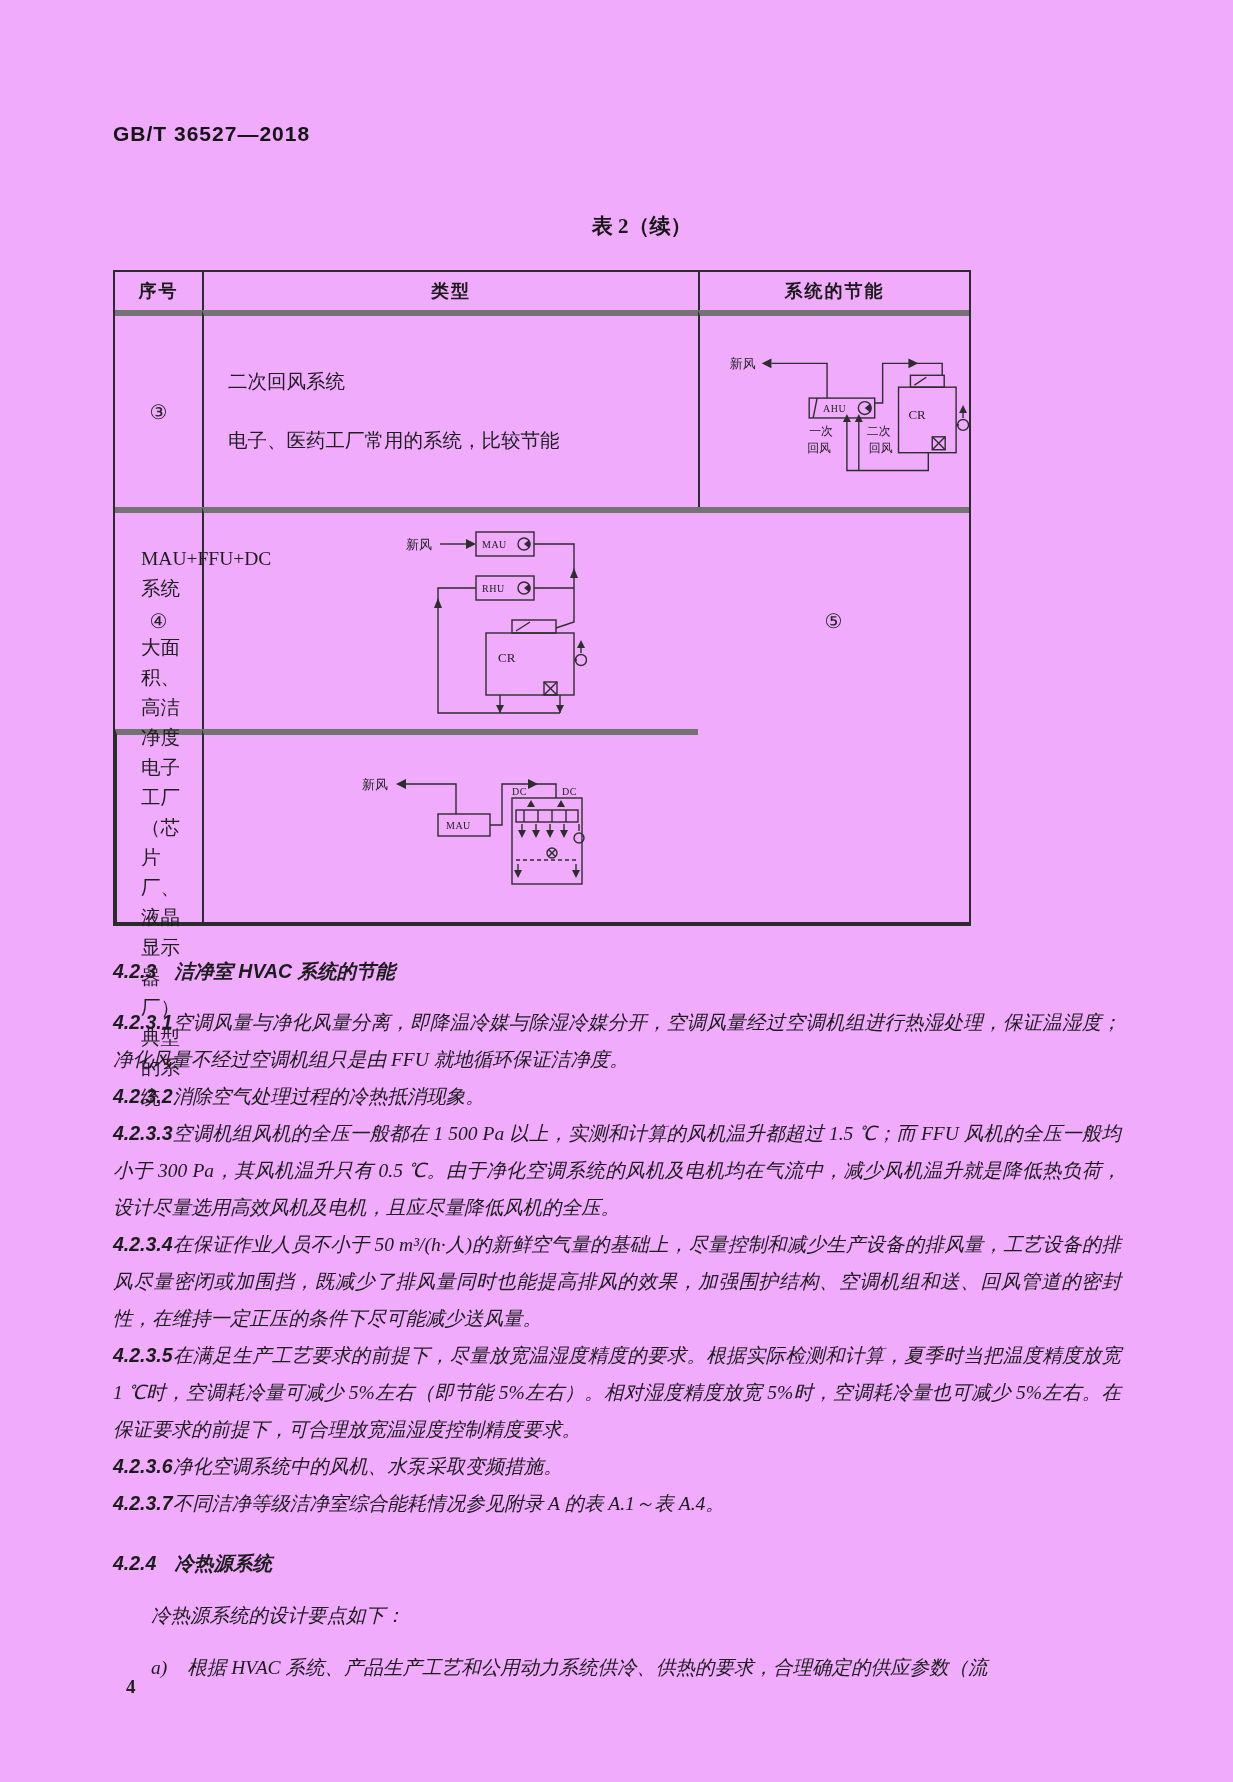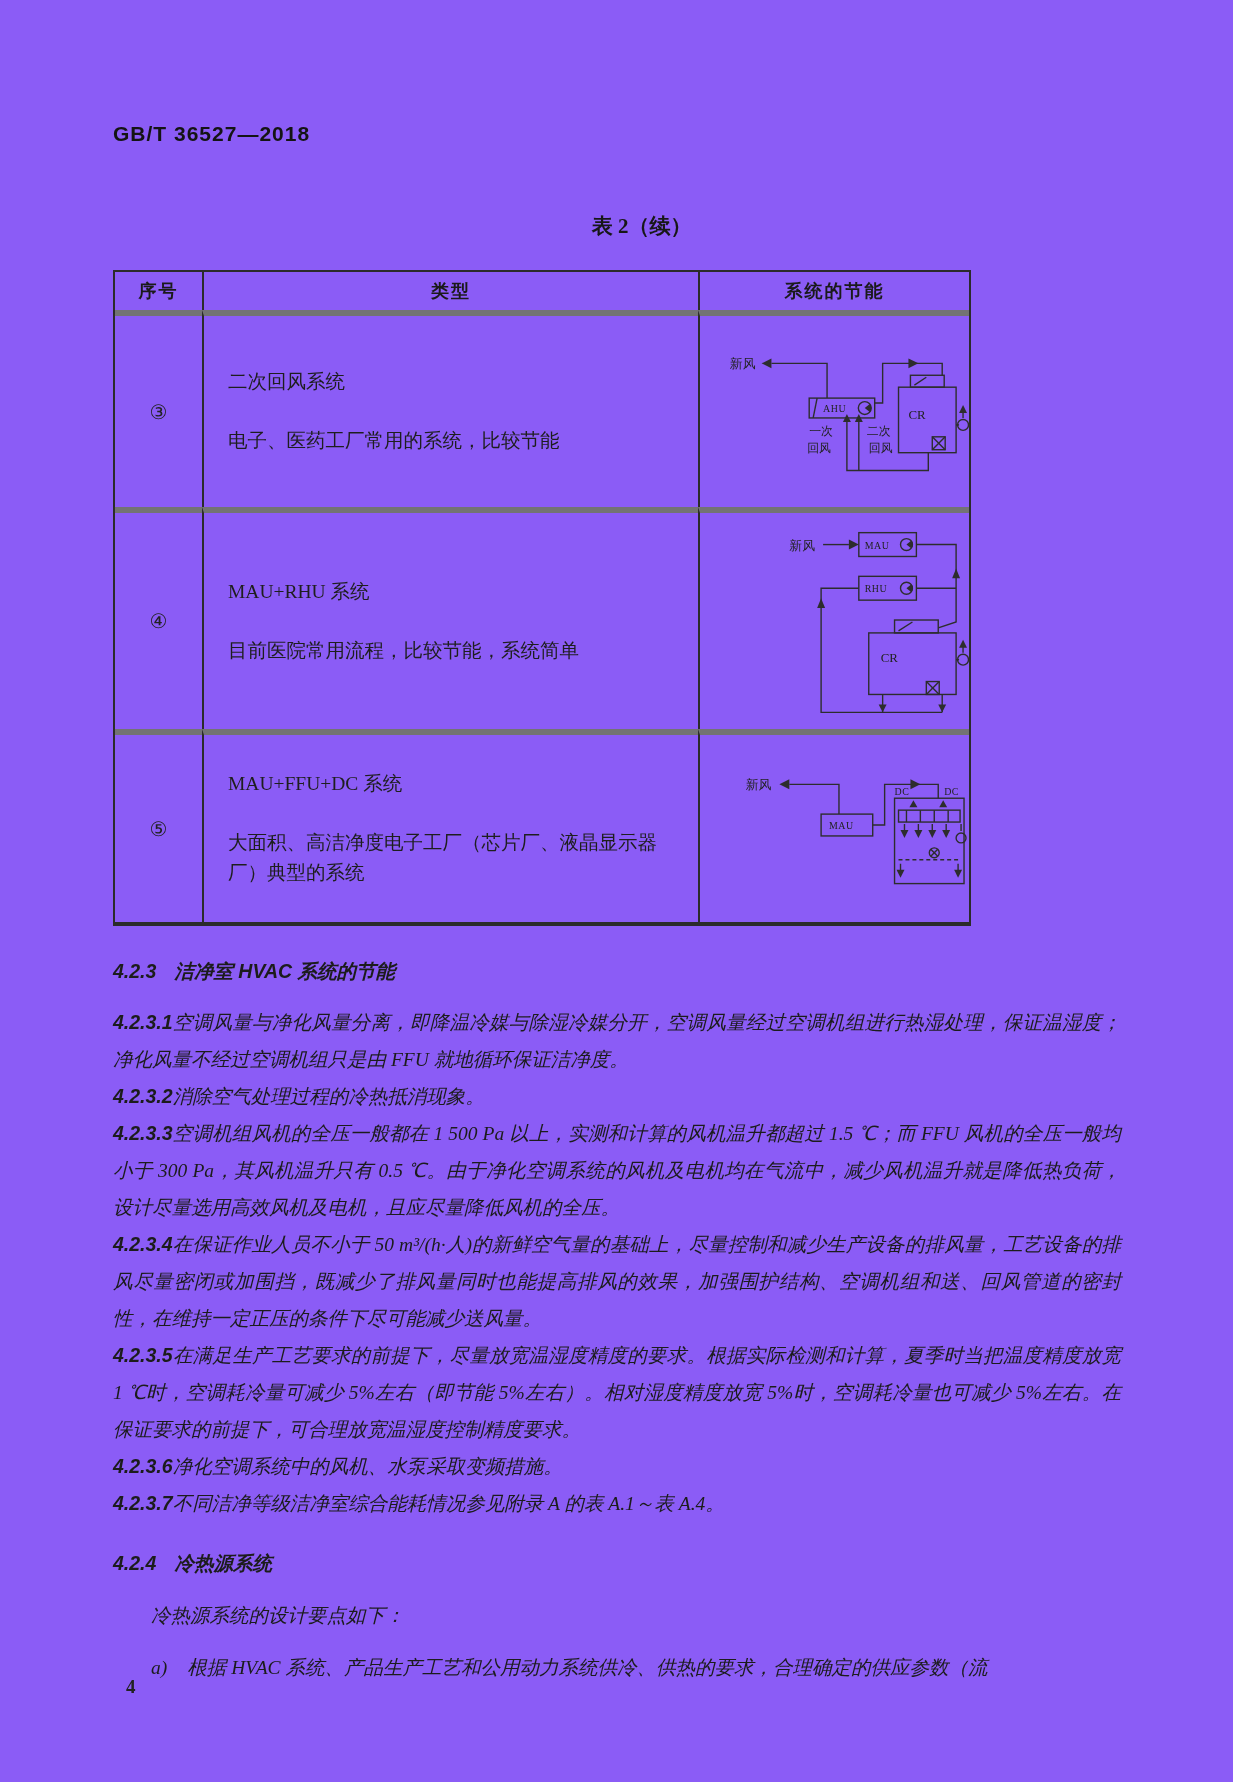--- a/index.html
+++ b/index.html
@@ -1,17 +1,17 @@
 <!DOCTYPE html>
 <html><head>
 <meta charset="utf-8">
 <style>
   html,body{margin:0;padding:0;background:#e8e8e8;}
   .page{
-    position:relative;width:1233px;height:1782px;background:#8b5cf6;
+    position:relative;width:1233px;height:1782px;background:#f0abfc;
     font-family:"Liberation Serif", serif;color:#1d1d1d;overflow:hidden;
     margin:0 auto;
   }
   .doc-code{
     position:absolute;left:113px;top:122px;
     font-family:"Liberation Sans", sans-serif;font-weight:bold;
     font-size:21px;letter-spacing:1px;color:#141414;
   }
   .table-title{
     position:absolute;left:0;top:212px;width:100%;text-align:center;
@@ -109,24 +109,20 @@
         <line x1="160" y1="158" x2="160" y2="109"></line>
         <polygon points="160,101 156,109 164,109"></polygon>
         <text x="110" y="122">一次</text>
         <text x="108" y="139">回风</text>
         <text x="168" y="122">二次</text>
         <text x="170" y="139">回风</text>
       </svg>
     </div>
 
     <div class="c col1 num-cell">④</div>
-    <div class="c type-cell">
-      <div>MAU+RHU 系统</div>
-      <div>目前医院常用流程，比较节能，系统简单</div>
-    </div>
     <div class="c diag-cell">
       <svg class="diagram" width="271" height="222" viewBox="0 0 271 222">
         <text class="lbl" x="90" y="39">新风</text>
         <line x1="124" y1="34" x2="150" y2="34"></line>
         <polygon points="150,29 160,34 150,39"></polygon>
 
         <rect x="160" y="22" width="58" height="24"></rect>
         <text class="unit" x="166" y="38">MAU</text>
         <circle cx="208" cy="34" r="6"></circle>
         <path class="fansec" d="M208,34 L213,30 A6 6 0 0 1 213,38 Z"></path>

